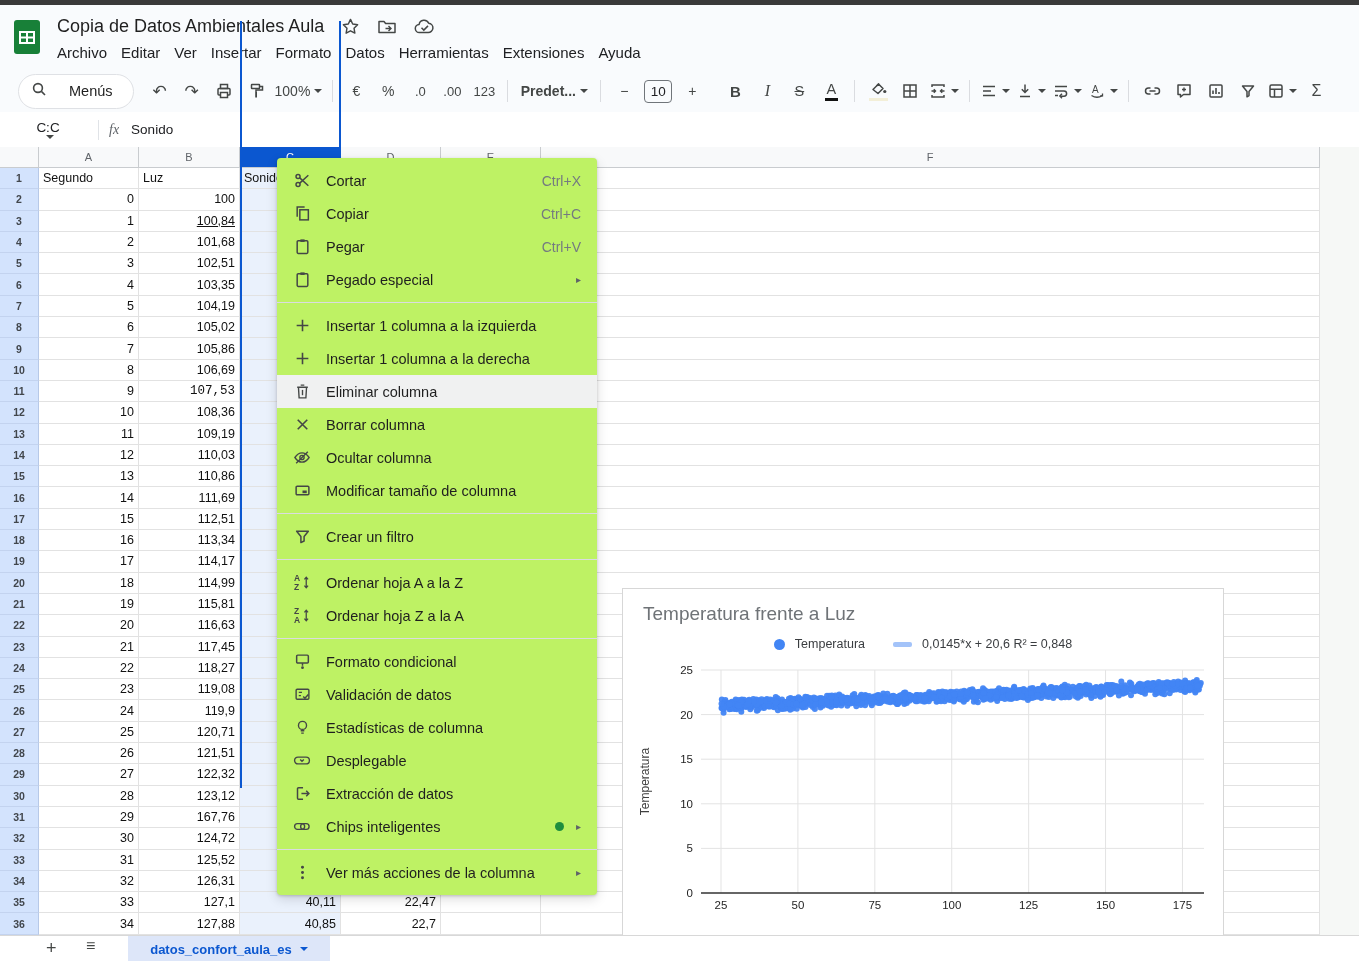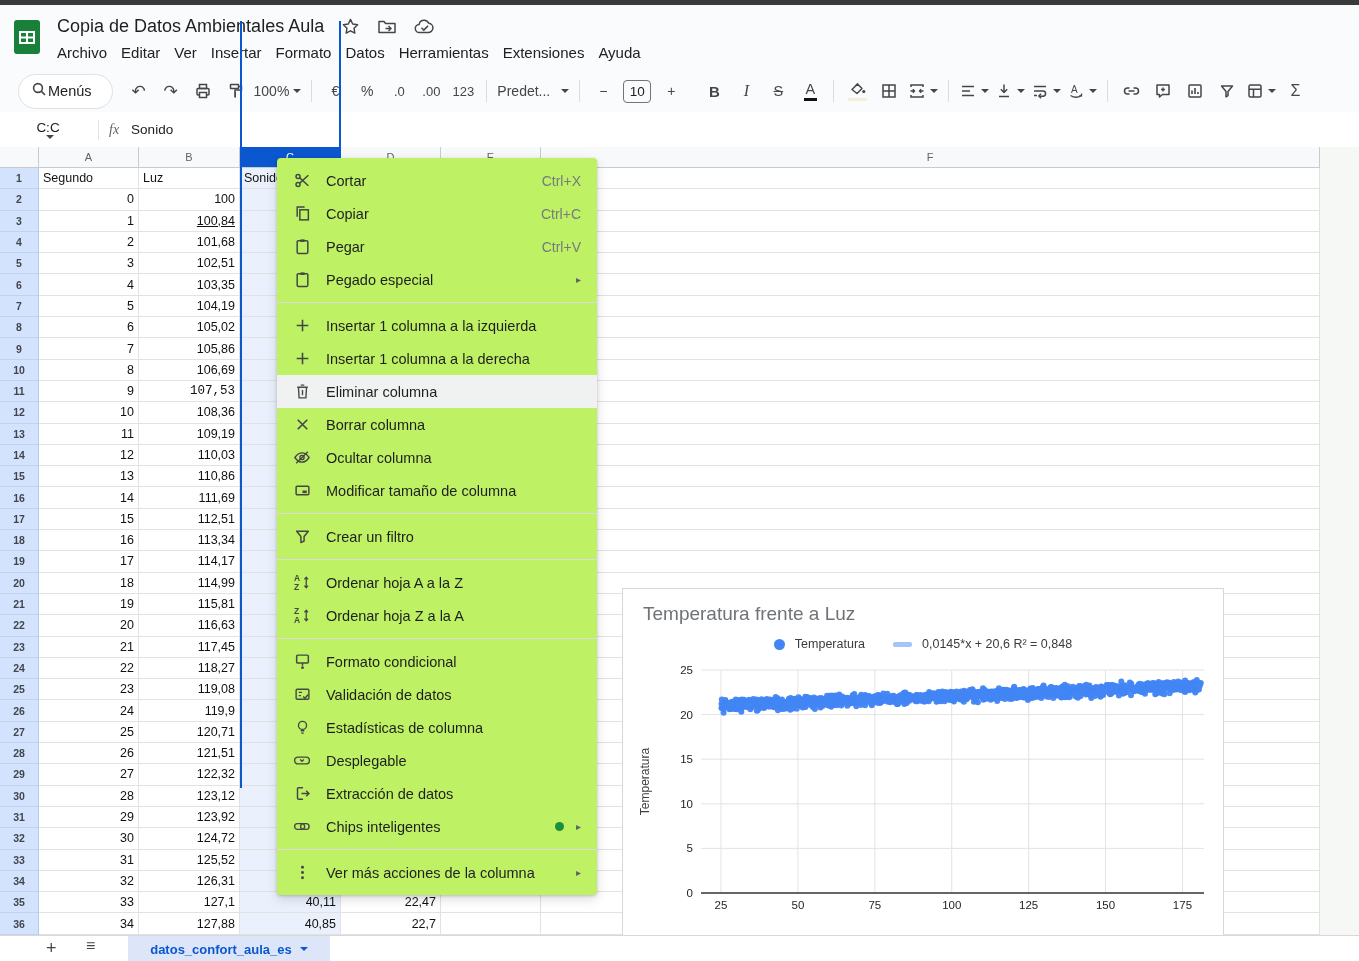--- a/index.html
+++ b/index.html
@@ -9,21 +9,21 @@
   
   .logo{position:absolute;left:10px;top:15px;width:33px;height:44px;z-index:3;}
   .title-row{position:absolute;left:57px;top:16px;display:flex;align-items:center;gap:17px;z-index:3;}
   .doc-title{font-size:18px;color:#1f1f1f;white-space:nowrap;}
   .title-ic{color:#444746;display:flex;align-items:center;}
   .menubar{position:absolute;left:50px;top:41px;display:flex;z-index:3;}
   .menubar .mi{padding:3px 7px;font-size:15px;color:#202124;border-radius:4px;cursor:default;}
 
   
   .toolbar{position:absolute;left:0;top:70px;width:100%;height:42px;display:flex;align-items:center;padding-left:18px;box-sizing:border-box;z-index:3;}
-  .pill{display:flex;align-items:center;gap:1px;background:#fff;border:1px solid #dfe1e5;border-radius:18px;height:33px;padding:0 20px 0 12px;margin-right:10px;}
+  .pill{display:flex;align-items:center;gap:22px;background:#fff;border:1px solid #dfe1e5;border-radius:18px;height:33px;padding:0 20px 0 12px;margin-right:10px;}
   .pill .ptxt{font-size:14.5px;color:#1f1f1f;}
   .tbtn{height:28px;min-width:26px;display:flex;align-items:center;justify-content:center;border-radius:4px;color:#444746;font-size:14px;margin:0 3px;cursor:default;}
   .tsep{width:1px;height:22px;background:#dadce0;margin:0 7px;}
   .caret{width:0;height:0;border-left:4px solid transparent;border-right:4px solid transparent;border-top:4.5px solid #444746;margin-left:4px;}
   .zoomv{font-size:14px;color:#444746;}
   .fmt{font-size:14px;color:#444746;}
   .numg{font-size:13px;color:#444746;letter-spacing:0;}
   .fsbox{width:26px;height:21px;border:1px solid #70757a;border-radius:4px;font-size:13.5px;color:#202124;display:flex;align-items:center;justify-content:center;margin:0 4px;}
   .bld{font-weight:bold;font-size:15px;}
   .ita{font-family:"Liberation Serif",serif;font-style:italic;font-size:16px;}
@@ -155,21 +155,21 @@
         <span class="zoomv">100%</span>
         <span class="caret"></span>
       </div>
     <div class="tsep"></div>
     <div class="tbtn fmt">€</div>
     <div class="tbtn fmt">%</div>
     <div class="tbtn numg">.0</div>
     <div class="tbtn numg">.00</div>
     <div class="tbtn numg">123</div>
     <div class="tsep"></div>
-    <div class="tbtn" style="min-width:72px;justify-content:space-between;">
+    <div class="tbtn" style="min-width:72px;font-weight:bold;">
         <span class="fmt">Predet...</span>
         <span class="caret"></span>
       </div>
     <div class="tsep"></div>
     <div class="tbtn">−</div>
     <div class="fsbox">10</div>
     <div class="tbtn">+</div>
     <div class="tbtn bld" style="margin-left:14px;">B</div>
     <div class="tbtn ita">I</div>
     <div class="tbtn stk">S</div>
@@ -545,21 +545,21 @@
         <div class="gc num" style="width: 100px; height: 21.3px; flex: 0 0 auto;">28</div>
         <div class="gc num" style="width: 101px; height: 21.3px; flex: 0 0 auto;">123,12</div>
         <div class="gc csel " style="width: 101px; height: 21.3px; flex: 0 0 auto;"></div>
         <div class="gc " style="width: 100px; height: 21.3px; flex: 0 0 auto;"></div>
         <div class="gc " style="width: 100px; height: 21.3px; flex: 0 0 auto;"></div>
         <div class="gc " style="width: 779px; height: 21.3px; flex: 0 0 auto;"></div>
       </div>
       <div class="g-row">
         <div class="gc rhead" style="width: 39px; height: 21.3px; flex: 0 0 auto;">31</div>
         <div class="gc num" style="width: 100px; height: 21.3px; flex: 0 0 auto;">29</div>
-        <div class="gc num" style="width: 101px; height: 21.3px; flex: 0 0 auto;">123,92</div>
+        <div class="gc num" style="width: 101px; height: 21.3px; flex: 0 0 auto;">167,76</div>
         <div class="gc csel " style="width: 101px; height: 21.3px; flex: 0 0 auto;"></div>
         <div class="gc " style="width: 100px; height: 21.3px; flex: 0 0 auto;"></div>
         <div class="gc " style="width: 100px; height: 21.3px; flex: 0 0 auto;"></div>
         <div class="gc " style="width: 779px; height: 21.3px; flex: 0 0 auto;"></div>
       </div>
       <div class="g-row">
         <div class="gc rhead" style="width: 39px; height: 21.3px; flex: 0 0 auto;">32</div>
         <div class="gc num" style="width: 100px; height: 21.3px; flex: 0 0 auto;">30</div>
         <div class="gc num" style="width: 101px; height: 21.3px; flex: 0 0 auto;">124,72</div>
         <div class="gc csel " style="width: 101px; height: 21.3px; flex: 0 0 auto;"></div>

